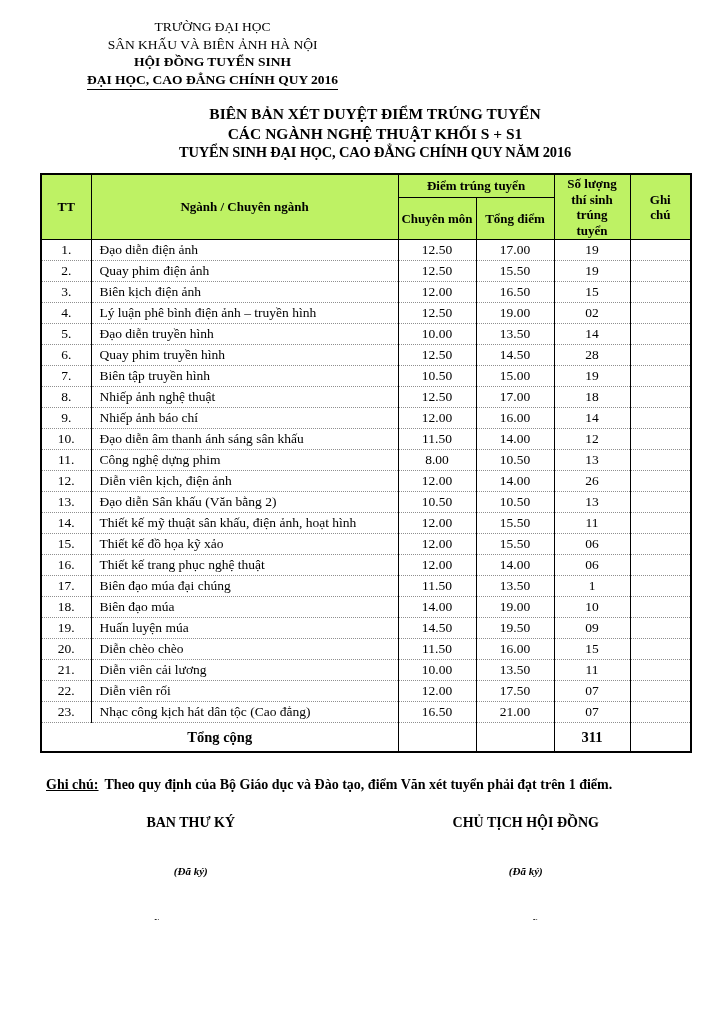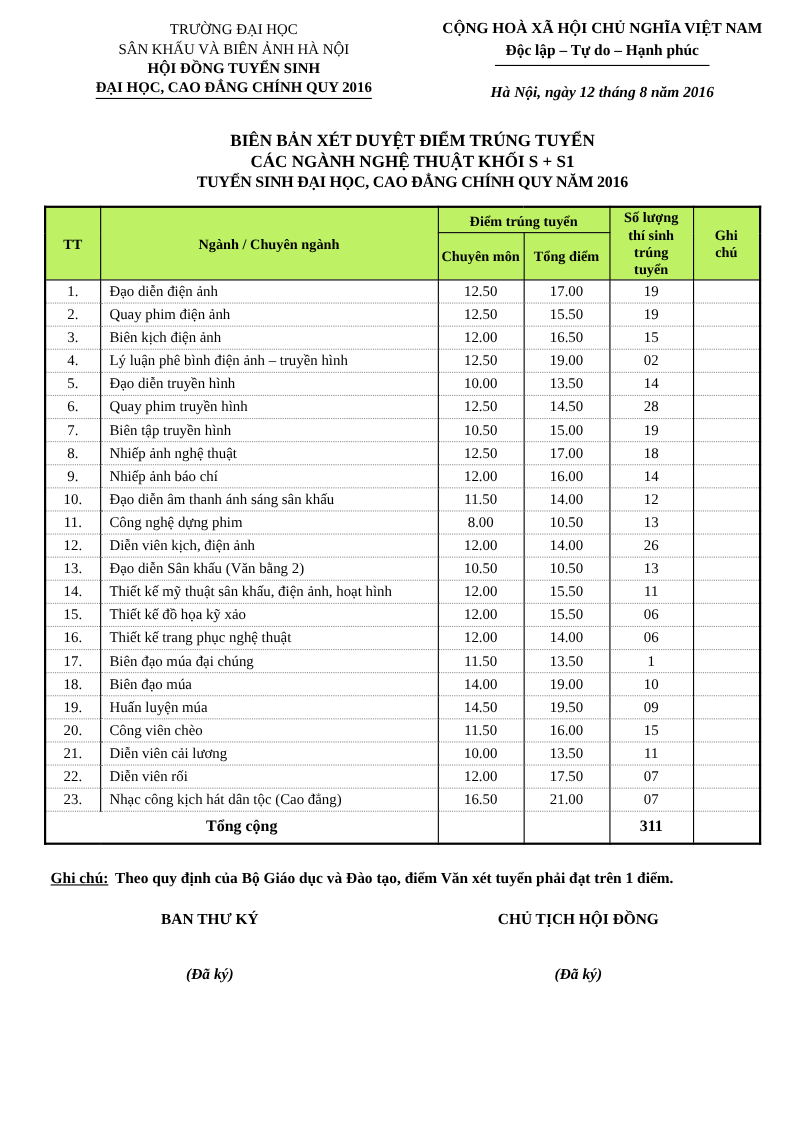--- a/index.html
+++ b/index.html
@@ -21,21 +21,21 @@
   .letterhead { display: flex; }
   .lh-left  { width: 51.5%; text-align: center; font-size: 13.5px; line-height: 1.3; }
   .lh-right { width: 48.5%; text-align: center; font-size: 13.5px; line-height: 1.3; }
   .bold { font-weight: bold; }
   .u-line  { display: inline-block; border-bottom: 1.5px solid #000; padding-bottom: 1px; }
   .u-line2 { display: inline-block; border-bottom: 1.5px solid #000; padding: 0 10px 3px 10px; }
   .lh-right .nation { font-size: 14px; }
   .lh-right .motto  { font-size: 14px; margin-top: 2px; }
   .lh-right .date-line { margin-top: 16px; font-style: italic; font-weight: bold; font-size: 14px; }
   
-  .doc-title { text-align: center; font-weight: bold; margin-top: 24px; line-height: 1.25; }
+  .doc-title { text-align: center; font-weight: bold; margin-top: 14px; line-height: 1.25; }
   .doc-title .t1, .doc-title .t2 { font-size: 15.5px; }
   .doc-title .t3 { font-size: 14.5px; letter-spacing: -0.2px; }
   
   table.score-table {
     margin-top: 12px;
     border-collapse: collapse;
     width: 650px;
     table-layout: fixed;
   }
   table.score-table { border: 2px solid #000; }
@@ -78,39 +78,34 @@
     line-height: 1.95;
     text-align: justify;
     text-indent: 6px;
   }
   .note .note-label { text-decoration: underline; margin-right: 6px; }
   
   .sig-row { display: flex; margin-top: 14px; }
   .sig-col-left  { width: 45%; text-align: center; }
   .sig-col-right { width: 55%; text-align: center; }
   .sig-title { font-weight: bold; font-size: 14px; }
-  .sig-signed { margin-top: 34px; font-weight: bold; font-style: italic; font-size: 14px; }
+  .sig-signed { margin-top: 34px; font-weight: bold; font-style: italic; font-size: 11px; }
   .sig-name { margin-top: 42px; font-weight: bold; font-size: 14px; }
 </style>
 </head>
 <body>
 
 <div class="page">
 
   <div class="letterhead">
     <div class="lh-left">
       <div>TRƯỜNG ĐẠI HỌC</div>
       <div>SÂN KHẤU VÀ BIÊN ẢNH HÀ NỘI</div>
       <div class="bold">HỘI ĐỒNG TUYỂN SINH</div>
       <div class="bold"><span class="u-line">ĐẠI HỌC, CAO ĐẲNG CHÍNH QUY 2016</span></div>
-    </div>
-    <div class="lh-right">
-      <div class="bold nation">CỘNG HOÀ XÃ HỘI CHỦ NGHĨA VIỆT NAM</div>
-      <div class="bold motto"><span class="u-line2">Độc lập – Tự do – Hạnh phúc</span></div>
-      <div class="date-line">Hà Nội, ngày 12 tháng 8 năm 2016</div>
     </div>
   </div>
 
   <div class="doc-title">
     <div class="t1">BIÊN BẢN XÉT DUYỆT ĐIỂM TRÚNG TUYỂN</div>
     <div class="t2">CÁC NGÀNH NGHỆ THUẬT KHỐI S + S1</div>
     <div class="t3">TUYỂN SINH ĐẠI HỌC, CAO ĐẲNG CHÍNH QUY NĂM 2016</div>
   </div>
 
   <table class="score-table">
@@ -302,21 +297,21 @@
       <td class="c-tt">19.</td>
       <td class="c-name">Huấn luyện múa</td>
       <td class="c-num">14.50</td>
       <td class="c-num">19.50</td>
       <td class="c-num">09</td>
       <td class="c-note"></td>
     </tr>
 
     <tr>
       <td class="c-tt">20.</td>
-      <td class="c-name">Công viên chèo</td>
+      <td class="c-name">Diễn chèo chèo</td>
       <td class="c-num">11.50</td>
       <td class="c-num">16.00</td>
       <td class="c-num">15</td>
       <td class="c-note"></td>
     </tr>
 
     <tr>
       <td class="c-tt">21.</td>
       <td class="c-name">Diễn viên cải lương</td>
       <td class="c-num">10.00</td>

